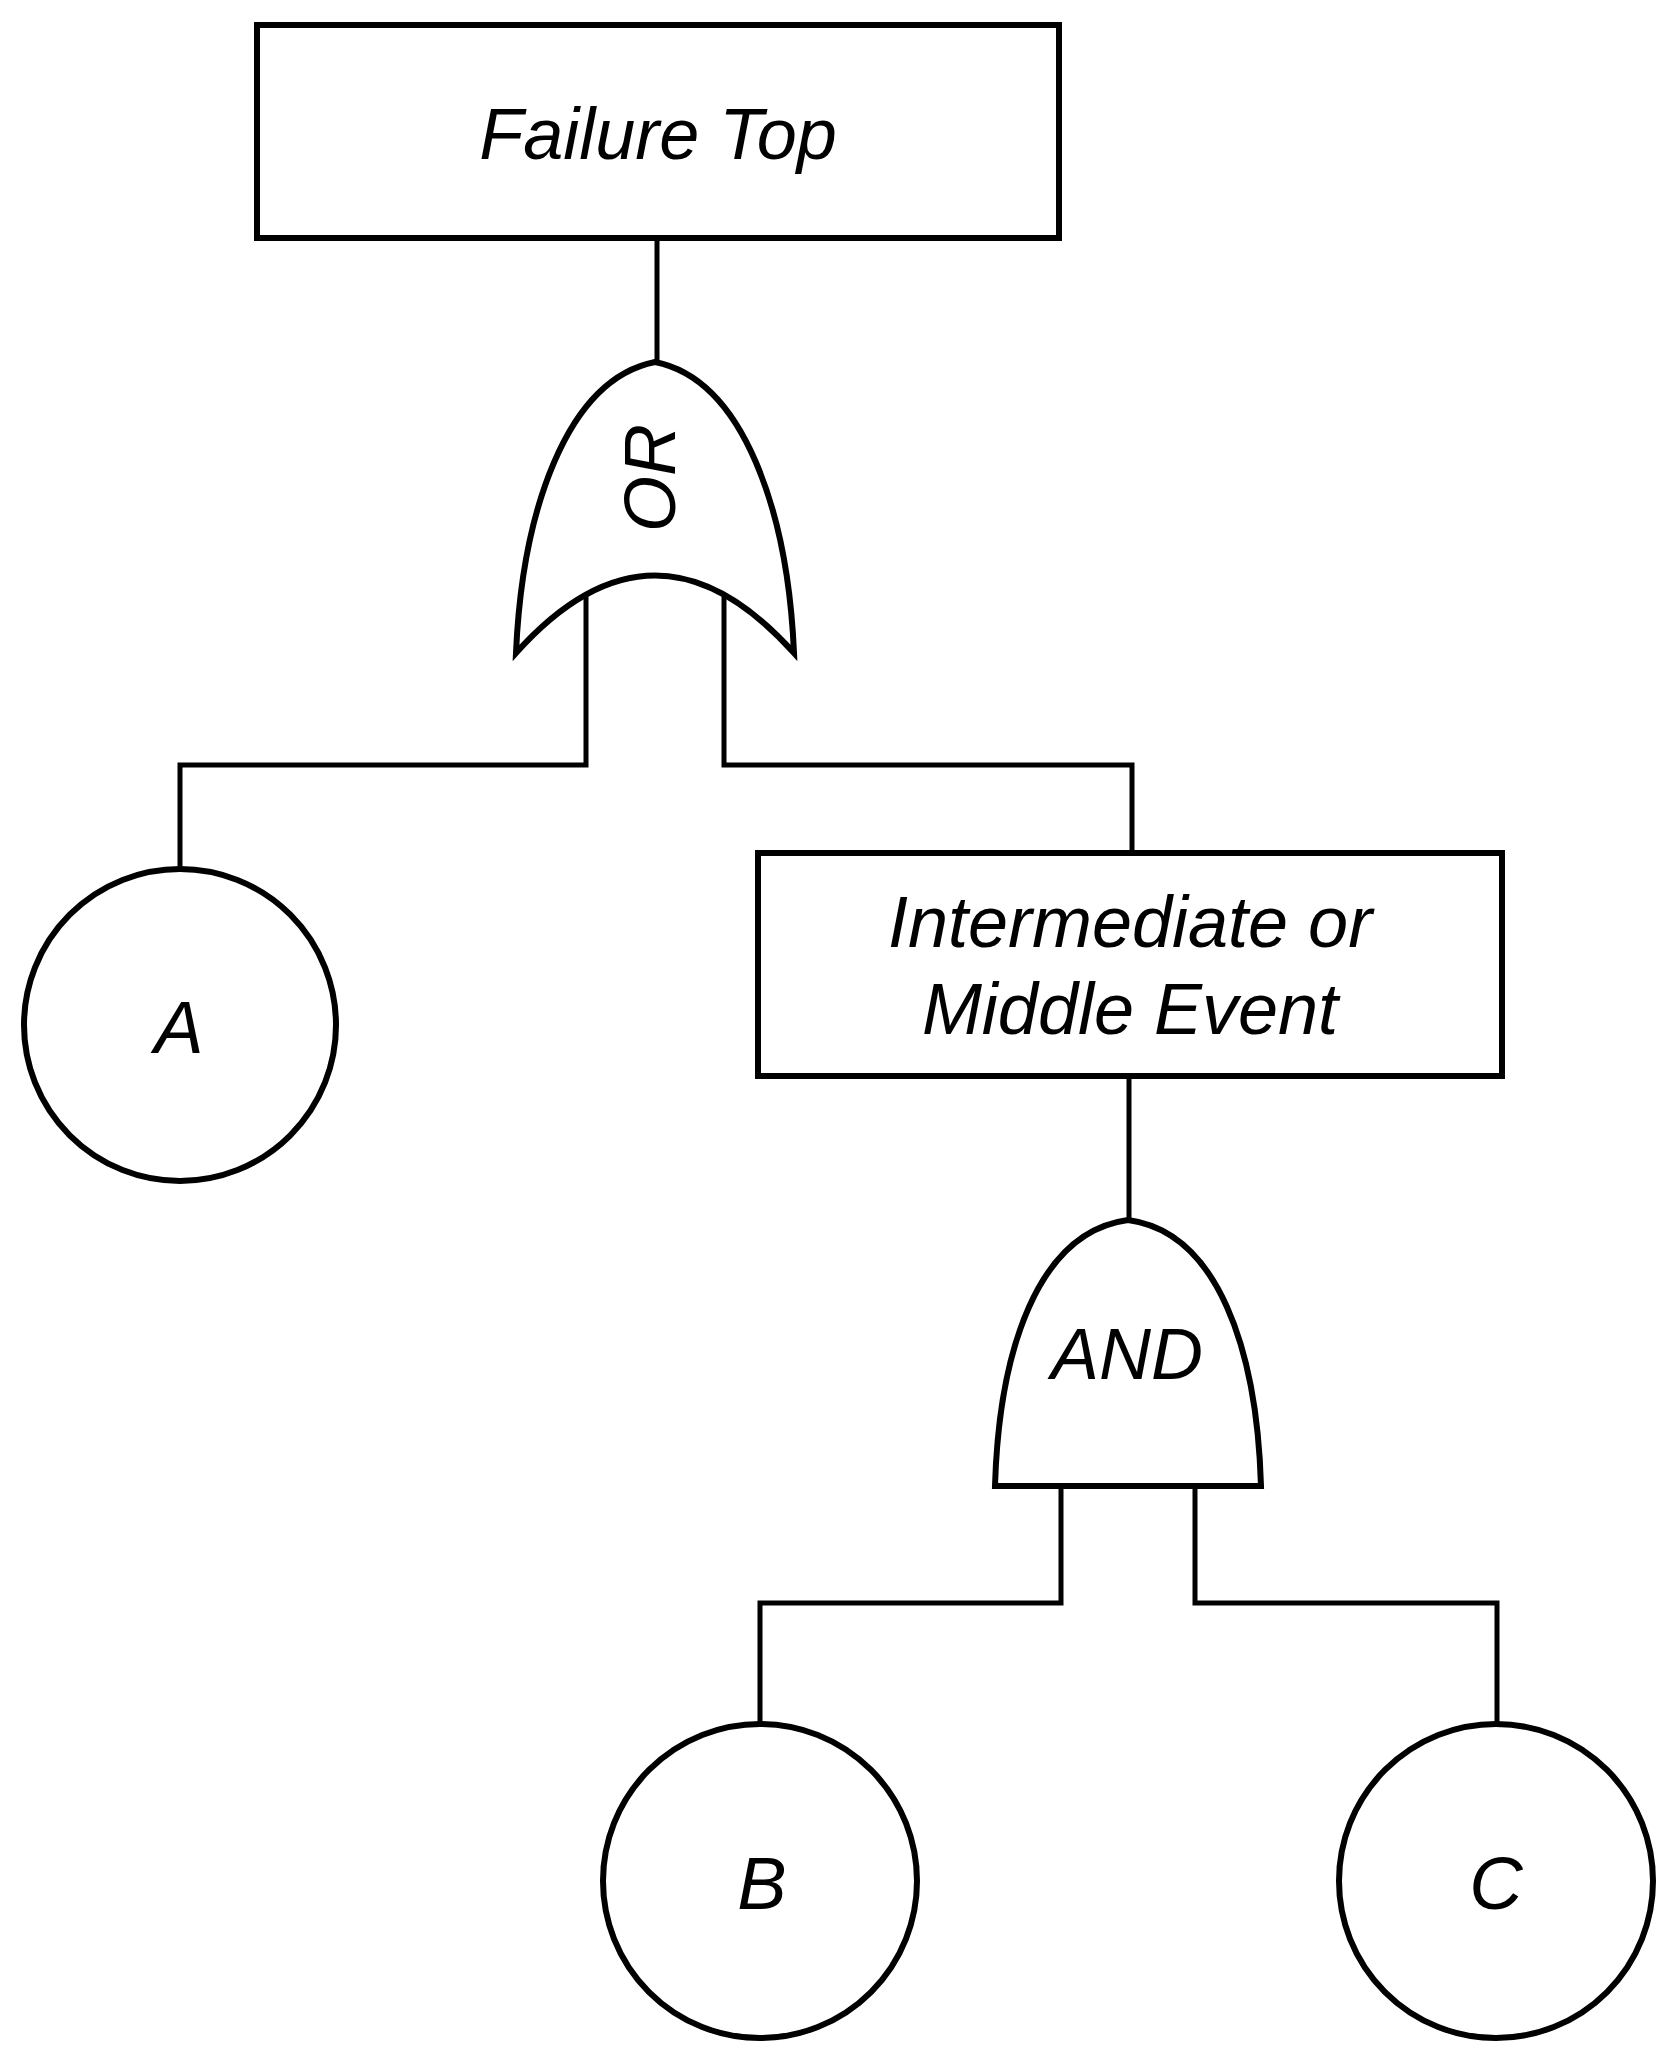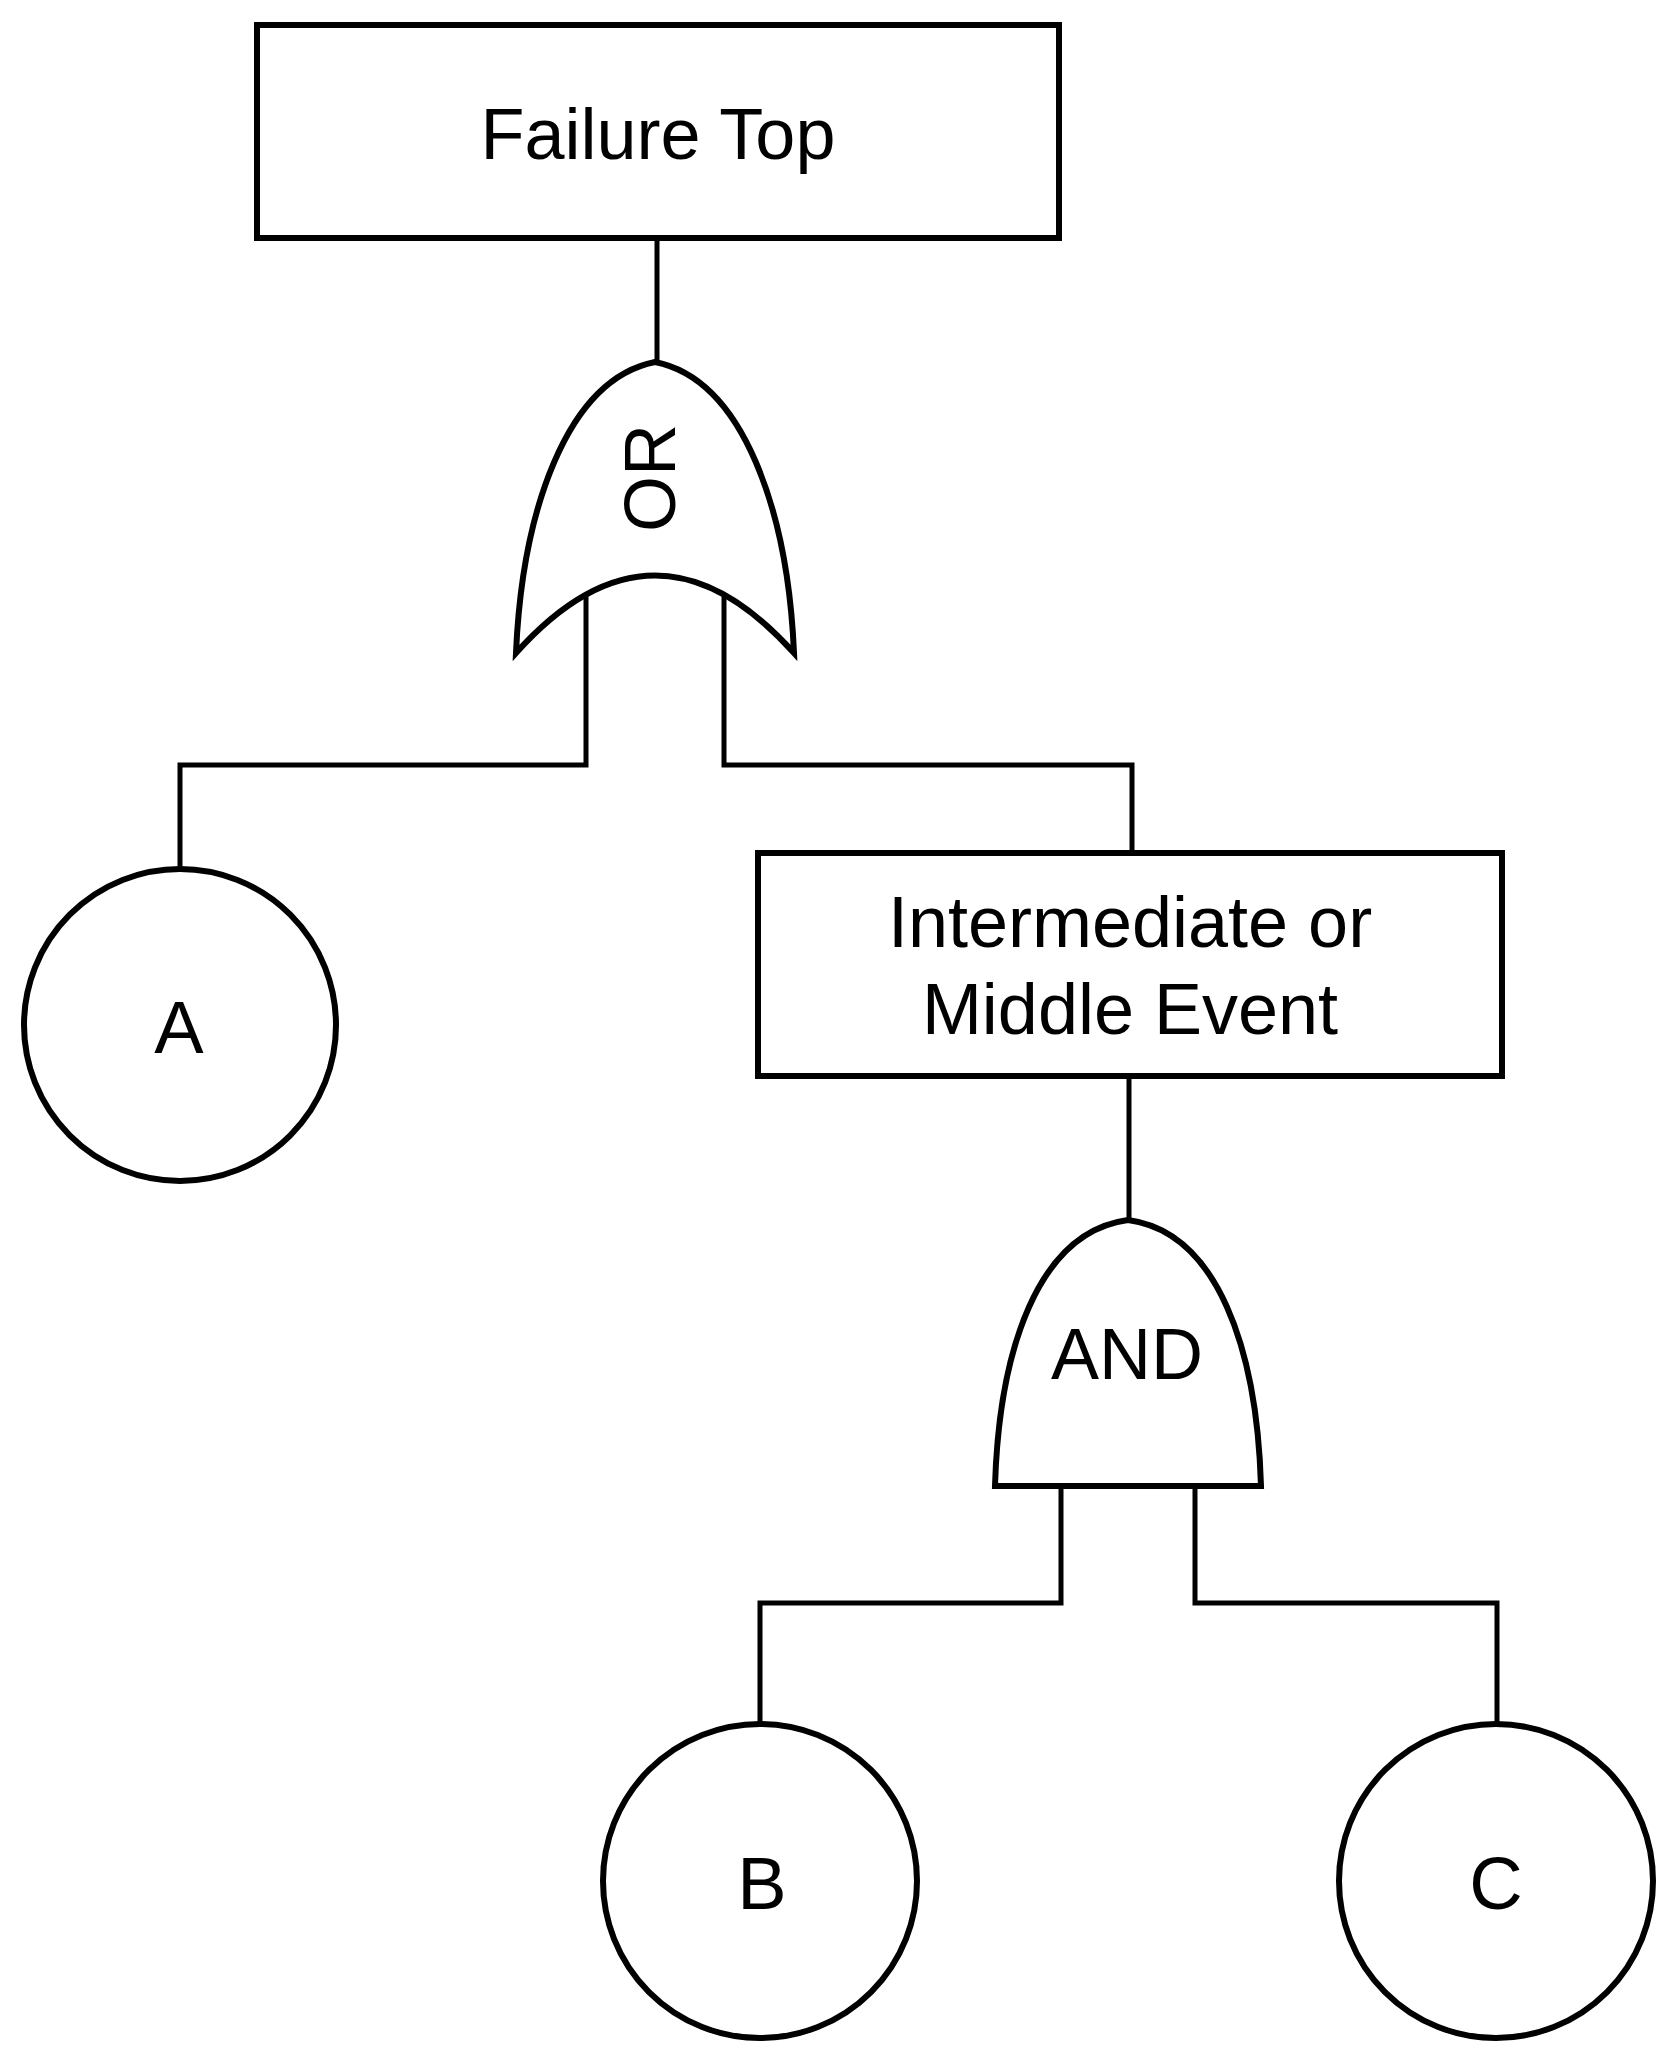--- a/index.html
+++ b/index.html
@@ -4,20 +4,21 @@
 <style>
   html, body {
     margin: 0;
     padding: 0;
     background: #ffffff;
   }
   .canvas-wrap {
     width: 1673px;
     height: 2066px;
     background: #ffffff;
+    font-style: italic;
   }
   svg {
     display: block;
   }
   text {
     font-family: "Liberation Sans", sans-serif;
     fill: #000000;
   }
   .node-label   { font-size: 72px; }
   .gate-label   { font-size: 72px; }

